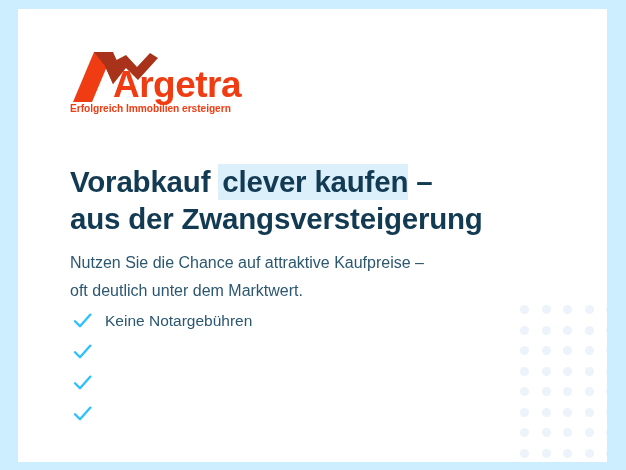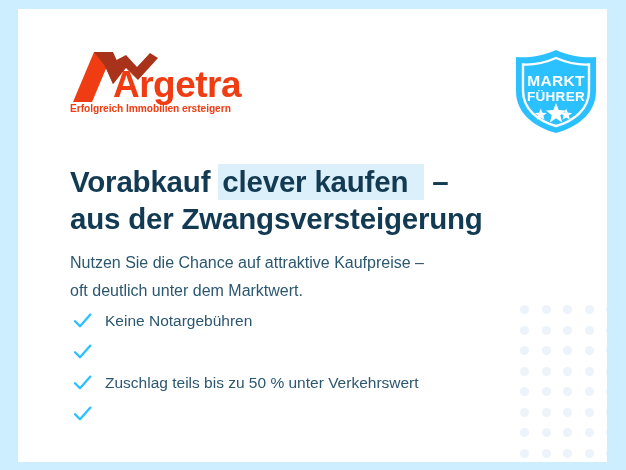--- a/index.html
+++ b/index.html
@@ -79,21 +79,21 @@
     width: 500px;
     color: #123A52;
     font-size: 29.5px;
     font-weight: bold;
     line-height: 37px;
     letter-spacing: -0.2px;
     z-index: 2;
   }
   .headline .hl {
     background: #DCF0FB;
-    padding: 1px 16px 2px 4px;
+    padding: 1px 0 2px 4px;
     border-radius: 1px;
   }
   .headline .line2 { display: block; }
 
   
   .subtitle {
     position: absolute;
     left: 52px;
     top: 224px;
     width: 500px;
@@ -189,33 +189,20 @@
           <polygon points="24,2 43,2 52,22 43,34 35,16" fill="#A8331A"></polygon>
           <polygon points="35,16 43,34 56,18 68,30 88,8 80,3 67,17 56,5" fill="#A8331A"></polygon>
         </g>
 
         <text x="43" y="47" font-family="'Liberation Sans', sans-serif" font-size="37" font-weight="bold" fill="#F03C12" letter-spacing="-0.5">Argetra</text>
 
         <text x="0" y="62" font-family="'Liberation Sans', sans-serif" font-size="10.2" font-weight="bold" fill="#F03C12" letter-spacing="-0.05">Erfolgreich Immobilien ersteigern</text>
       </svg>
     </div>
 
-    <div class="badge">
-      <svg width="92" height="92" viewBox="0 0 92 92">
-        <path d="M46 5 C 62 12, 76 13, 86 12 L 86 46 C 86 68, 68 82, 46 88 C 24 82, 6 68, 6 46 L 6 12 C 16 13, 30 12, 46 5 Z" fill="#2BC0FF"></path>
-        <path d="M46 13 C 60 19, 71 20, 79 19.5 L 79 46 C 79 64, 64 76, 46 81 C 28 76, 13 64, 13 46 L 13 19.5 C 21 20, 32 19, 46 13 Z" fill="none" stroke="#FFFFFF" stroke-width="2.4"></path>
-        <text x="46" y="41" text-anchor="middle" font-family="'Liberation Sans', sans-serif" font-size="15.5" font-weight="bold" fill="#FFFFFF" letter-spacing="0.3">MARKT</text>
-        <text x="46" y="56" text-anchor="middle" font-family="'Liberation Sans', sans-serif" font-size="13.5" font-weight="bold" fill="#FFFFFF" letter-spacing="0.3">FÜHRER</text>
-        <g fill="#FFFFFF">
-          <polygon points="31,62.5 33,67.5 38.3,67.8 34.2,71.1 35.5,76.3 31,73.3 26.5,76.3 27.8,71.1 23.7,67.8 29,67.5" transform="scale(0.82) translate(6.5,15)"></polygon>
-          <polygon points="46,58 48.7,65 56,65.5 50.3,70.2 52.1,77.5 46,73.3 39.9,77.5 41.7,70.2 36,65.5 43.3,65"></polygon>
-          <polygon points="61,62.5 63,67.5 68.3,67.8 64.2,71.1 65.5,76.3 61,73.3 56.5,76.3 57.8,71.1 53.7,67.8 59,67.5" transform="scale(0.82) translate(7.5,15)"></polygon>
-        </g>
-      </svg>
-    </div>
 
     <h1 class="headline">
       <span><span>Vorabkauf </span><span class="hl">clever kaufen</span><span> –</span></span>
       <span class="line2">aus der Zwangsversteigerung</span>
     </h1>
 
     <p class="subtitle">
       <span>Nutzen Sie die Chance auf attraktive Kaufpreise –</span>
       <span>oft deutlich unter dem Marktwert.</span>
     </p>
@@ -229,21 +216,20 @@
       </li>
       <li class="bullet">
         <svg class="check" viewBox="0 0 21 21">
           <path d="M3 11.2 L8 16.2 L18.4 4.6" fill="none" stroke="#2BC0FF" stroke-width="2.3" stroke-linecap="round" stroke-linejoin="round"></path>
         </svg>
       </li>
       <li class="bullet">
         <svg class="check" viewBox="0 0 21 21">
           <path d="M3 11.2 L8 16.2 L18.4 4.6" fill="none" stroke="#2BC0FF" stroke-width="2.3" stroke-linecap="round" stroke-linejoin="round"></path>
         </svg>
-        <span class="btext">Zuschlag teils bis zu 50 % unter Verkehrswert</span>
       </li>
       <li class="bullet">
         <svg class="check" viewBox="0 0 21 21">
           <path d="M3 11.2 L8 16.2 L18.4 4.6" fill="none" stroke="#2BC0FF" stroke-width="2.3" stroke-linecap="round" stroke-linejoin="round"></path>
         </svg>
       </li>
     </ul>
 
   </div>
 </div>

